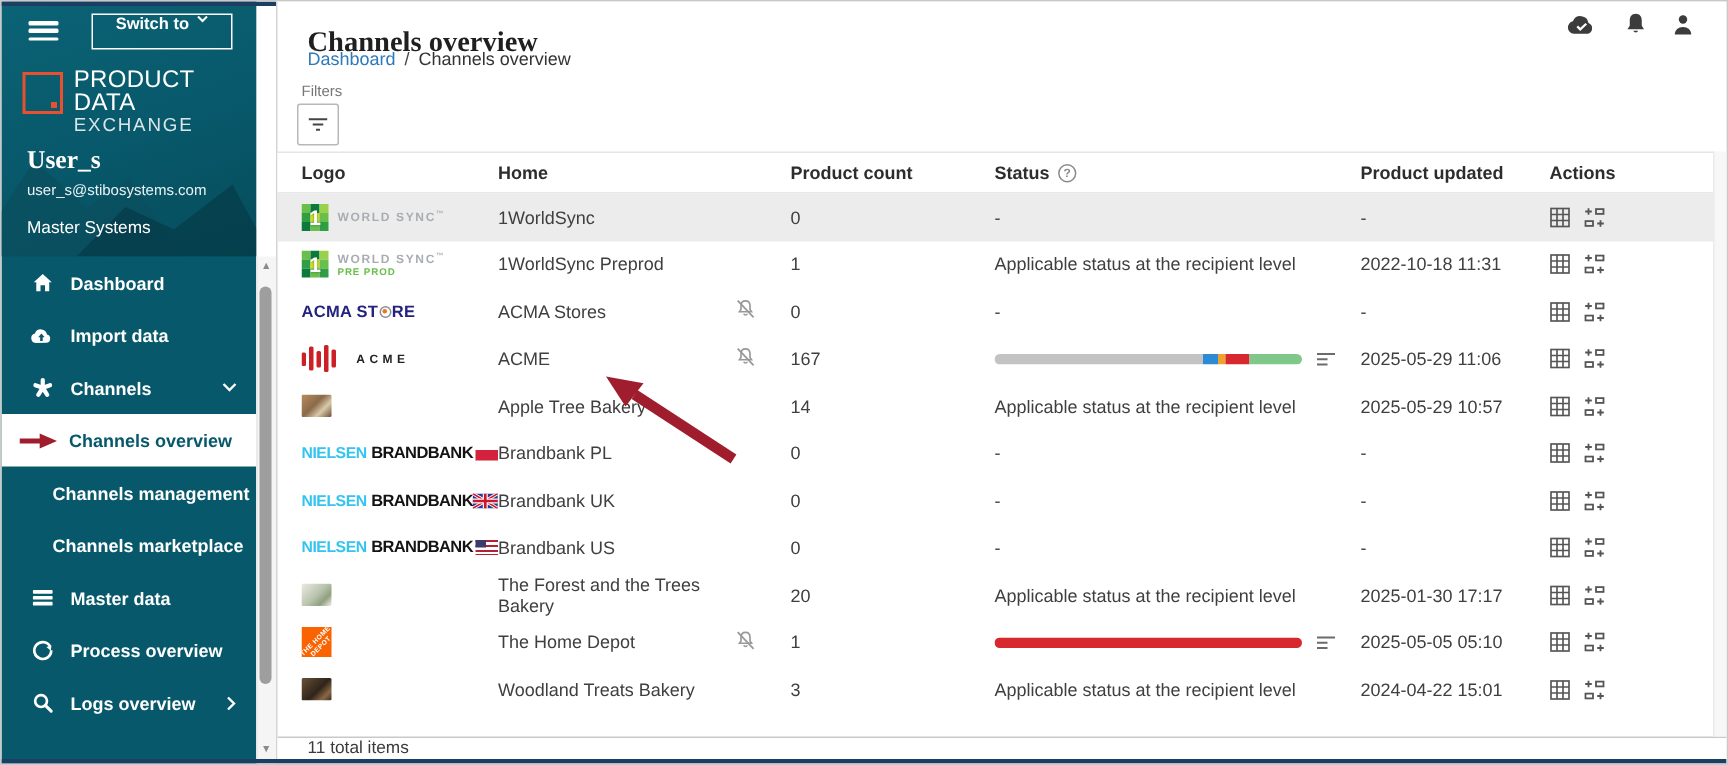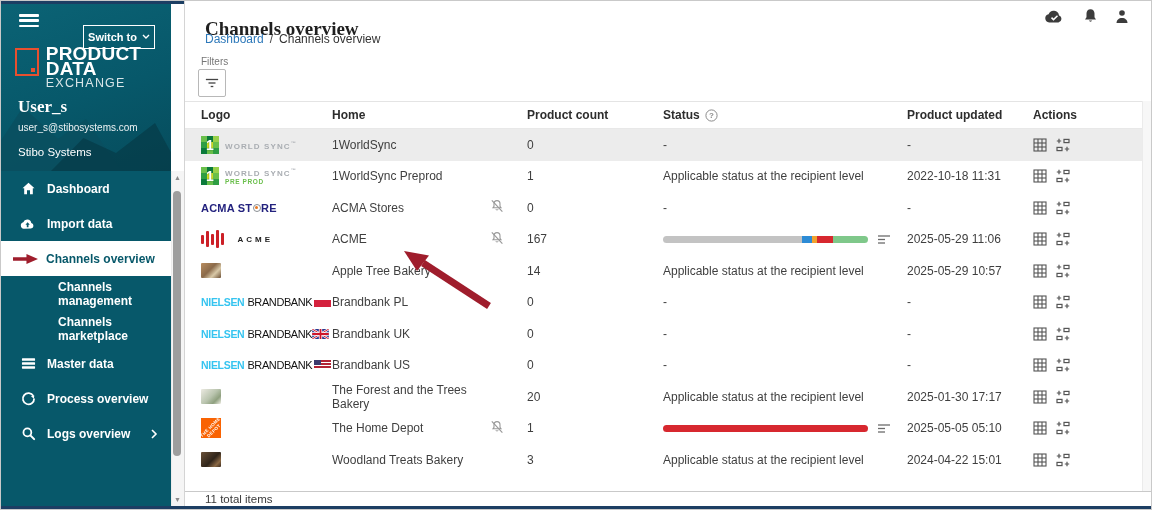--- a/index.html
+++ b/index.html
@@ -10,37 +10,37 @@
   .sidebar-main{position:absolute;left:0;top:0;width:170px;height:100%;background:#07586a;overflow:hidden;}
   .side-topedge{position:absolute;left:0;top:0;width:183px;height:3px;background:#1c3e63;z-index:6;}
   .side-hero{position:absolute;left:0;top:0;width:170px;height:170px;
      background:linear-gradient(160deg,#0b6375 0%,#07586a 55%,#064c5c 100%);}
   .side-hero .mtn1{position:absolute;left:-20px;bottom:0;width:140px;height:80px;background:#0a4f5f;
      clip-path:polygon(0 100%,30% 20%,55% 60%,75% 35%,100% 100%);opacity:.8;}
   .side-hero .mtn2{position:absolute;right:-10px;bottom:0;width:130px;height:60px;background:#053a47;
      clip-path:polygon(0 100%,25% 45%,50% 70%,80% 20%,100% 100%);opacity:.7;}
   .hamburger{position:absolute;left:18px;top:13px;width:20px;height:14px;cursor:pointer;}
   .hamburger span{display:block;height:2.6px;background:#fff;margin-bottom:2.8px;border-radius:1px;}
-  .switch-btn{position:absolute;right:16px;top:24px;height:24px;padding:0 4px;background:transparent;
-     border:1px solid #fff;color:#fff;font-size:11px;font-weight:700;display:flex;align-items:center;gap:5px;
+  .switch-btn{position:absolute;right:16px;top:8px;height:24px;padding:0 15px;background:transparent;
+     border:1px solid #fff;color:#fff;font-size:11px;font-weight:700;display:flex;gap:5px;
      font-family:"Liberation Sans",sans-serif;cursor:pointer;}
   .brand{position:absolute;left:14px;top:45px;display:flex;align-items:flex-start;gap:7px;}
   .brand-square{width:24px;height:24px;border:2.5px solid #e8502f;position:relative;margin-top:2px;}
   .brand-square i{position:absolute;right:2px;bottom:2px;width:4px;height:4px;background:#e8502f;}
-  .brand-l1{color:#fff;font-size:19px;font-weight:700;letter-spacing:.2px;line-height:15px;}
+  .brand-l1{color:#fff;font-size:16px;font-weight:400;letter-spacing:.2px;line-height:15px;}
   .brand-l2{color:rgba(255,255,255,.85);font-size:12.5px;letter-spacing:1.2px;line-height:15px;}
   .user-name{position:absolute;left:17px;top:96px;color:#fff;font-family:"Liberation Serif",serif;
      font-size:17px;font-weight:700;}
   .user-email{position:absolute;left:17px;top:121px;color:rgba(255,255,255,.92);font-size:10px;}
   .user-org{position:absolute;left:17px;top:145px;color:#fff;font-size:11.5px;}
   .nav{position:absolute;left:0;top:170px;width:170px;}
   .nav-item{height:35px;display:flex;align-items:center;padding-left:19px;gap:11px;color:#fff;
      font-size:12px;font-weight:700;cursor:pointer;box-sizing:border-box;}
   .nav-item .nicon{width:16px;height:16px;flex:0 0 16px;display:flex;align-items:center;justify-content:center;}
-  .nav-item.child{padding-left:57px;}
+  .nav-item.child{padding-left:34px;}
   .nav-item.selected{background:#fff;color:#07586a;padding-left:12px;gap:8px;}
   .nav-item .chev{margin-left:auto;margin-right:13px;display:flex;}
   
   .side-scroll{position:absolute;right:0;top:0;width:13px;height:100%;background:#fff;}
   .side-scroll .track{position:absolute;left:0;right:0;top:170px;bottom:0;background:#f5f5f5;border-left:1px solid #ececec;}
   .side-scroll .thumb{position:absolute;left:2px;top:190px;width:8px;height:265px;background:#9e9e9e;border-radius:4px;}
   .side-scroll .arr{position:absolute;left:0;width:13px;text-align:center;color:#8a8a8a;font-size:7px;line-height:10px;}
   .arr-up{top:172px;} .arr-down{bottom:4px;}
   
   .main{position:absolute;left:183px;top:0;right:0;bottom:3px;background:#fff;border-left:1px solid #d4d4d4;}
@@ -86,21 +86,21 @@
   .acma .target i{position:absolute;left:1px;top:1px;width:3px;height:3px;border-radius:50%;background:#e87722;}
   .acme{display:flex;align-items:center;gap:2.5px;}
   .acme i{width:2.5px;background:#cc2027;border-radius:1px;display:block;}
   .acme-label{font-size:8px;letter-spacing:3px;color:#222;font-weight:700;margin-left:8px;}
   .thumb{width:20px;height:15px;border-radius:1px;flex:0 0 20px;}
   .thumb-apple{background:linear-gradient(135deg,#b98d5f,#8a6a4a 45%,#d9c9a8 70%,#6b4f35);}
   .thumb-forest{background:linear-gradient(135deg,#eceae2,#b9c4ae 50%,#8fa07f 75%,#f2f0e8);}
   .thumb-woodland{background:linear-gradient(135deg,#6a5138,#2f241a 55%,#8a6844 80%,#3b2c1f);}
   .nb{display:flex;align-items:center;white-space:nowrap;}
   .nb-nielsen{color:#35c4f0;font-weight:800;font-size:10.5px;letter-spacing:-.3px;}
-  .nb-brand{color:#131313;font-weight:400;font-size:11px;letter-spacing:-.4px;margin-left:3px;}
+  .nb-brand{color:#131313;font-weight:700;font-size:11px;letter-spacing:-.4px;margin-left:3px;}
   .flag{width:17px;height:10px;margin-left:2px;position:relative;flex:0 0 17px;}
   .flag-pl{background:linear-gradient(#fff 28%,#d4213d 28%);}
   .flag-us{background:repeating-linear-gradient(#b22234 0 1.6px,#fff 1.6px 3.2px);}
   .flag-us .canton{position:absolute;left:0;top:0;width:7px;height:5px;background:#3c3b6e;}
   .hd-logo{width:20px;height:20px;background:#f96302;position:relative;overflow:hidden;flex:0 0 20px;}
   .hd-logo span{position:absolute;left:-4px;top:6px;width:30px;color:#fff;font-size:4.5px;font-weight:800;
      transform:rotate(-45deg);text-align:center;letter-spacing:.3px;line-height:5px;}
   
   .tfoot{position:absolute;left:0;right:0;bottom:0;height:15px;border-top:1px solid #c9c9c9;background:#fff;
      font-size:11.5px;color:#3a3a3a;line-height:15px;padding-left:20px;box-sizing:border-box;}
@@ -134,38 +134,57 @@
         <div class="brand-square">
             <i></i>
           </div>
         <div>
           <div class="brand-l1">PRODUCT DATA</div>
           <div class="brand-l2">EXCHANGE</div>
         </div>
       </div>
       <div class="user-name">User_s</div>
       <div class="user-email">user_s@stibosystems.com</div>
-      <div class="user-org">Stibo Systems</div>
+      <div class="user-org">Master Systems</div>
       <nav class="nav" id="nav">
           <div class="nav-item">
             <span class="nicon">
               <svg width="15" height="15" viewBox="0 0 16 16">
                 <path d="M8 1.8L14.4 7.6H12.6V14H9.6V9.8H6.4V14H3.4V7.6H1.6Z" fill="#fff"></path>
               </svg>
             </span>
             <span>Dashboard</span>
           </div>
           <div class="nav-item">
             <span class="nicon">
               <svg width="17" height="13" viewBox="0 0 17 13">
                 <path d="M4 12a3.4 3.4 0 0 1-.5-6.7A4.4 4.4 0 0 1 12 6a3 3 0 0 1-.4 5.9z" fill="#fff"></path>
                 <path d="M8.1 5.2l2.3 2.7H9v2.6H7.2V7.9H5.8z" fill="#07586a"></path>
               </svg>
             </span>
             <span>Import data</span>
+          </div>
+          <div class="nav-item">
+            <span class="nicon">
+              <svg width="15" height="15" viewBox="0 0 16 16">
+                <g stroke="#fff" stroke-width="3" stroke-linecap="round">
+                  <line x1="8" y1="8" x2="8" y2="2.5"></line>
+                  <line x1="8" y1="8" x2="13.2" y2="6.2"></line>
+                  <line x1="8" y1="8" x2="11.2" y2="13"></line>
+                  <line x1="8" y1="8" x2="4.8" y2="13"></line>
+                  <line x1="8" y1="8" x2="2.8" y2="6.2"></line>
+                </g>
+              </svg>
+            </span>
+            <span>Channels</span>
+            <span class="chev">
+              <svg width="10" height="7" viewBox="0 0 10 7">
+                <path d="M1 1l4 4 4-4" stroke="#fff" stroke-width="1.6" fill="none"></path>
+              </svg>
+            </span>
           </div>
           <div class="nav-item child selected">
             <span class="nicon" style="width:25px;flex-basis:25px">
               <svg width="25" height="12" viewBox="0 0 26 12">
                 <path d="M0 4.2H14V.8L26 6 14 11.2V7.8H0Z" fill="#9f1d2c"></path>
               </svg>
             </span>
             <span>Channels overview</span>
           </div>
           <div class="nav-item child">

